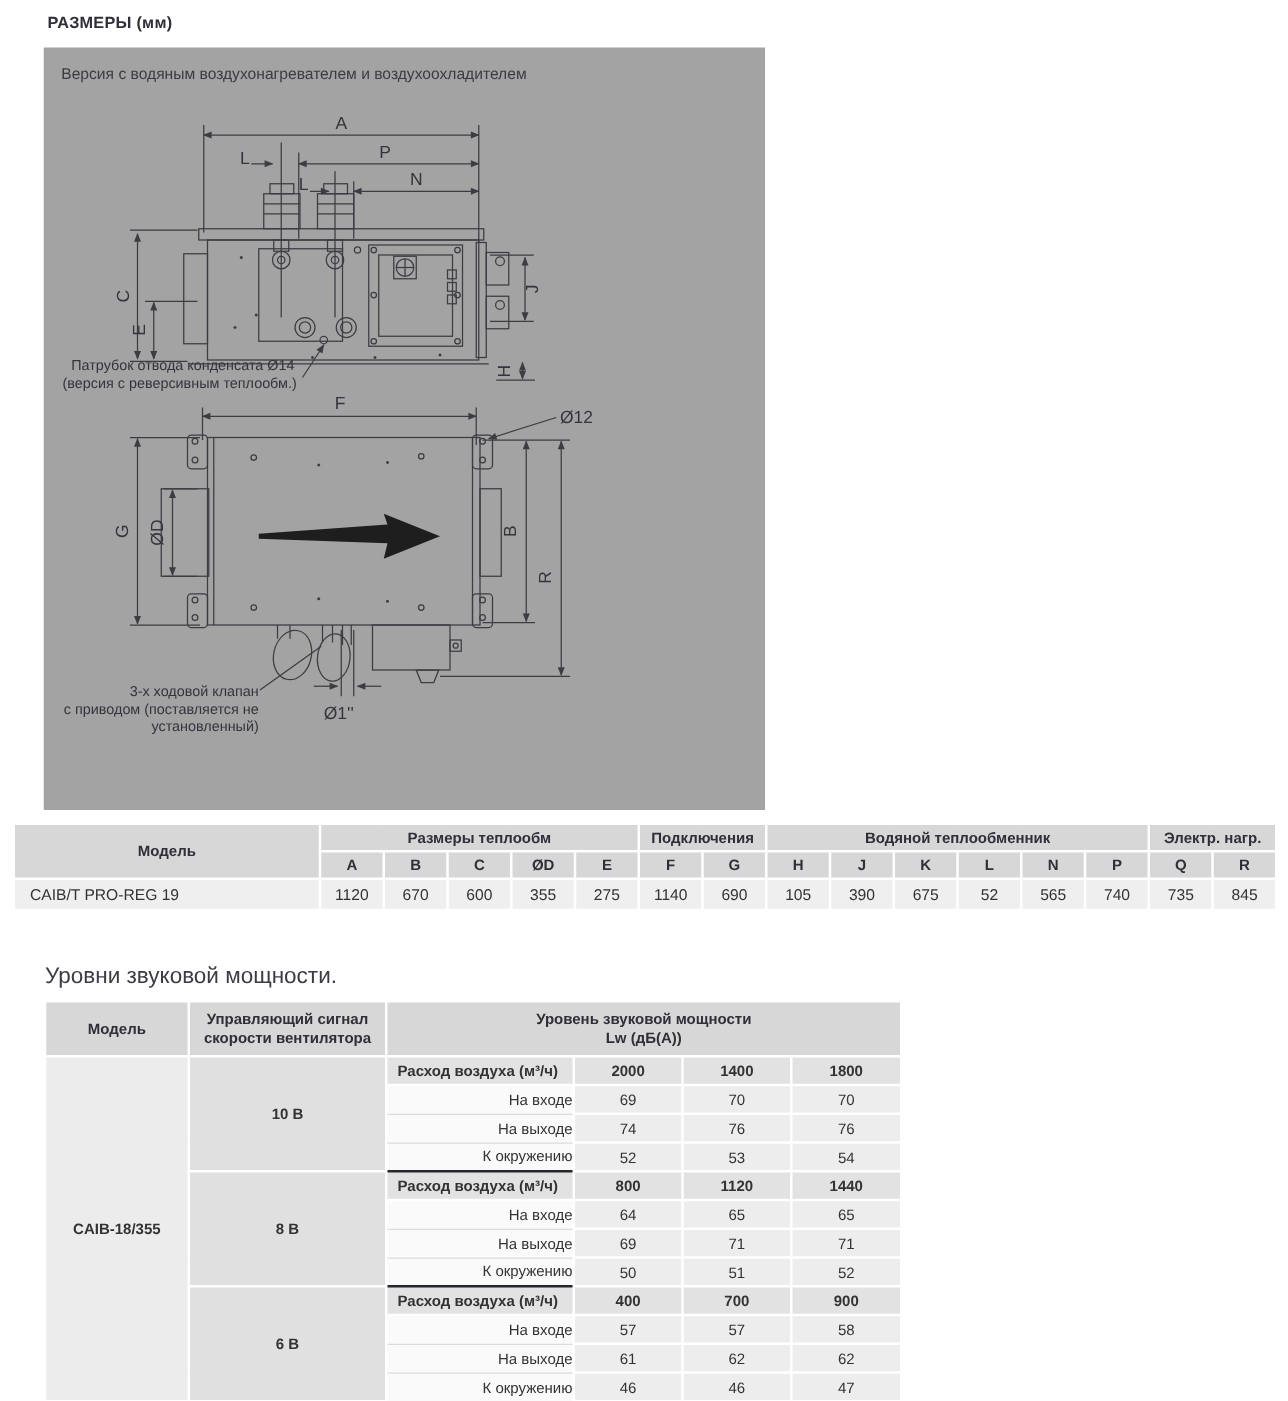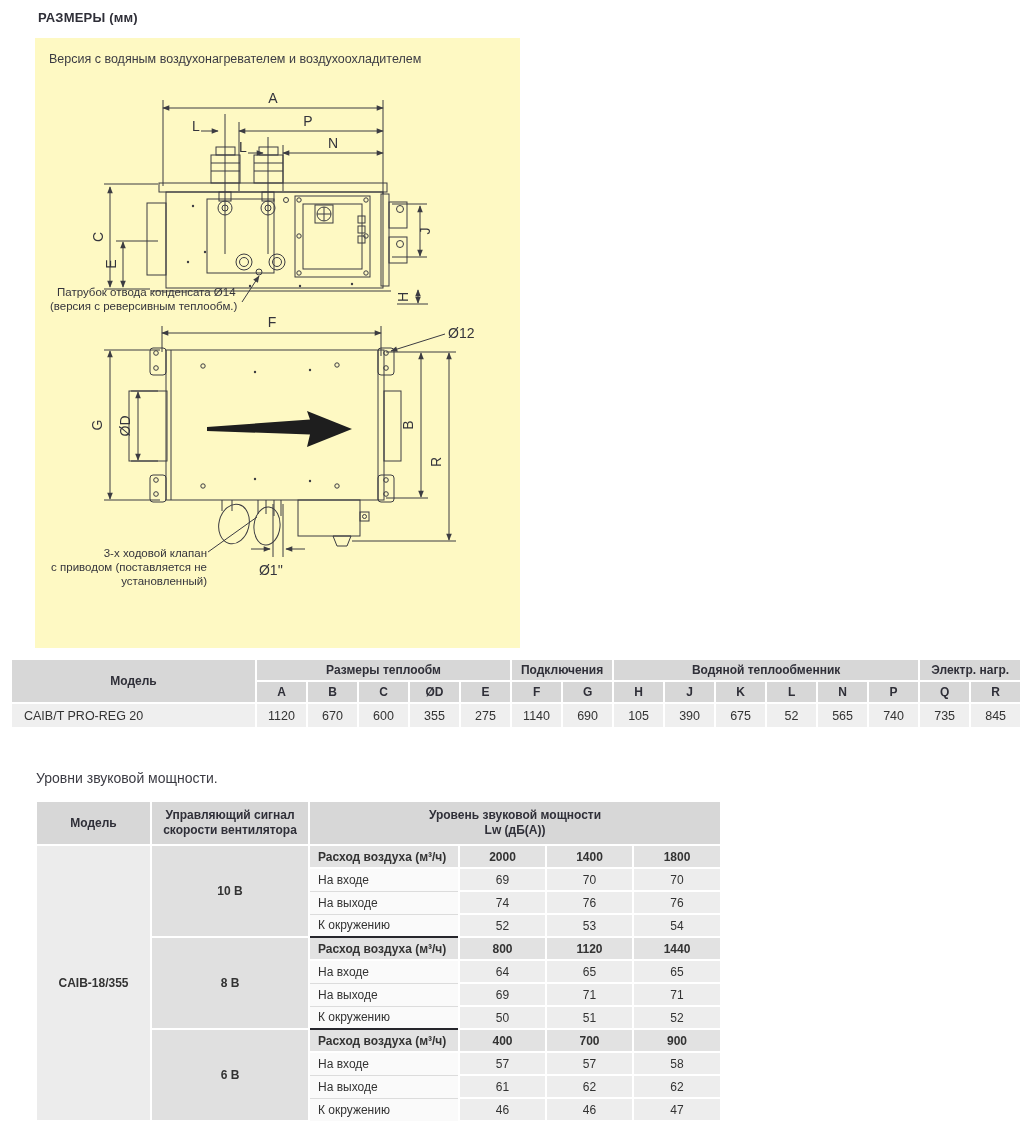--- a/index.html
+++ b/index.html
@@ -1,21 +1,21 @@
 <!DOCTYPE html>
 <html><head>
 <meta charset="utf-8">
 <style>
   html,body{margin:0;padding:0;background:#fff;}
   .page{position:relative;width:1030px;height:1121px;background:#fff;
         font-family:"Liberation Sans",sans-serif;color:#3b3b43;}
   h1.sec{position:absolute;margin:0;font-size:13px;font-weight:700;color:#2f2f38;letter-spacing:.2px;}
-  .subtitle{position:absolute;font-size:14px;color:#3b3b43;}
+  .subtitle{position:absolute;font-size:18px;color:#3b3b43;}
   
-  .draw-box{position:absolute;left:35px;top:38px;width:485px;height:610px;background:#fef9c3;}
+  .draw-box{position:absolute;left:35px;top:38px;width:577px;height:610px;background:#a3a3a3;}
   .draw-caption{position:absolute;left:14px;top:14px;font-size:12.5px;color:#3b3b43;}
   .draw-box svg{position:absolute;left:0;top:0;}
   svg .ln{stroke:#3c3c42;stroke-width:1;fill:none;}
   svg .dot{fill:#3c3c42;stroke:none;}
   svg text{font-family:"Liberation Sans",sans-serif;fill:#34343c;}
   svg .dimlbl{font-size:14px;}
   svg .smlbl{font-size:11.5px;}
   
   table{border-collapse:collapse;table-layout:fixed;}
   th,td{font-size:12px;text-align:center;vertical-align:middle;padding:0;border:2px solid #fff;}
@@ -28,21 +28,21 @@
   table.dims td.model-name{text-align:left;padding-left:12px;}
   
   .ac-wrap{position:absolute;left:35px;top:800px;}
   table.ac{width:685px;}
   table.ac th{height:42px;font-size:12px;line-height:1.25;}
   table.ac td{height:21px;color:#333;}
   td.model-cell{background:#ececec;font-weight:700;color:#2f2f38;}
   td.signal-cell{background:#e0e0e0;font-weight:700;color:#2f2f38;margin-top:16px;}
   td.flow-label,td.flow-val{background:#e2e2e2;font-weight:700;color:#2f2f38;border-top:2px solid #26262c;height:22px;}
   td.flow-label{text-align:left;padding-left:8px;margin-top:47px;}
-  td.row-label{background:#fafafa;text-align:left;padding-left:8px;border-top:1px solid #dcdcdc;border-bottom:1px solid #dcdcdc;}
+  td.row-label{background:#fafafa;text-align:right;padding-left:8px;border-top:1px solid #dcdcdc;border-bottom:1px solid #dcdcdc;}
   td.val{background:#ededed;}
 </style>
 </head>
 <body>
 
 <div class="page">
 
   <h1 class="sec" style="left:38px;top:10px;">РАЗМЕРЫ (мм)</h1>
 
   <div class="draw-box">
@@ -253,21 +253,21 @@
           <th>H</th>
           <th>J</th>
           <th>K</th>
           <th>L</th>
           <th>N</th>
           <th>P</th>
           <th>Q</th>
           <th>R</th>
         </tr>
         <tr>
-          <td class="model-name">CAIB/T PRO-REG 20</td>
+          <td class="model-name">CAIB/T PRO-REG 19</td>
           <td>1120</td>
           <td>670</td>
           <td>600</td>
           <td>355</td>
           <td>275</td>
           <td>1140</td>
           <td>690</td>
           <td>105</td>
           <td>390</td>
           <td>675</td>

